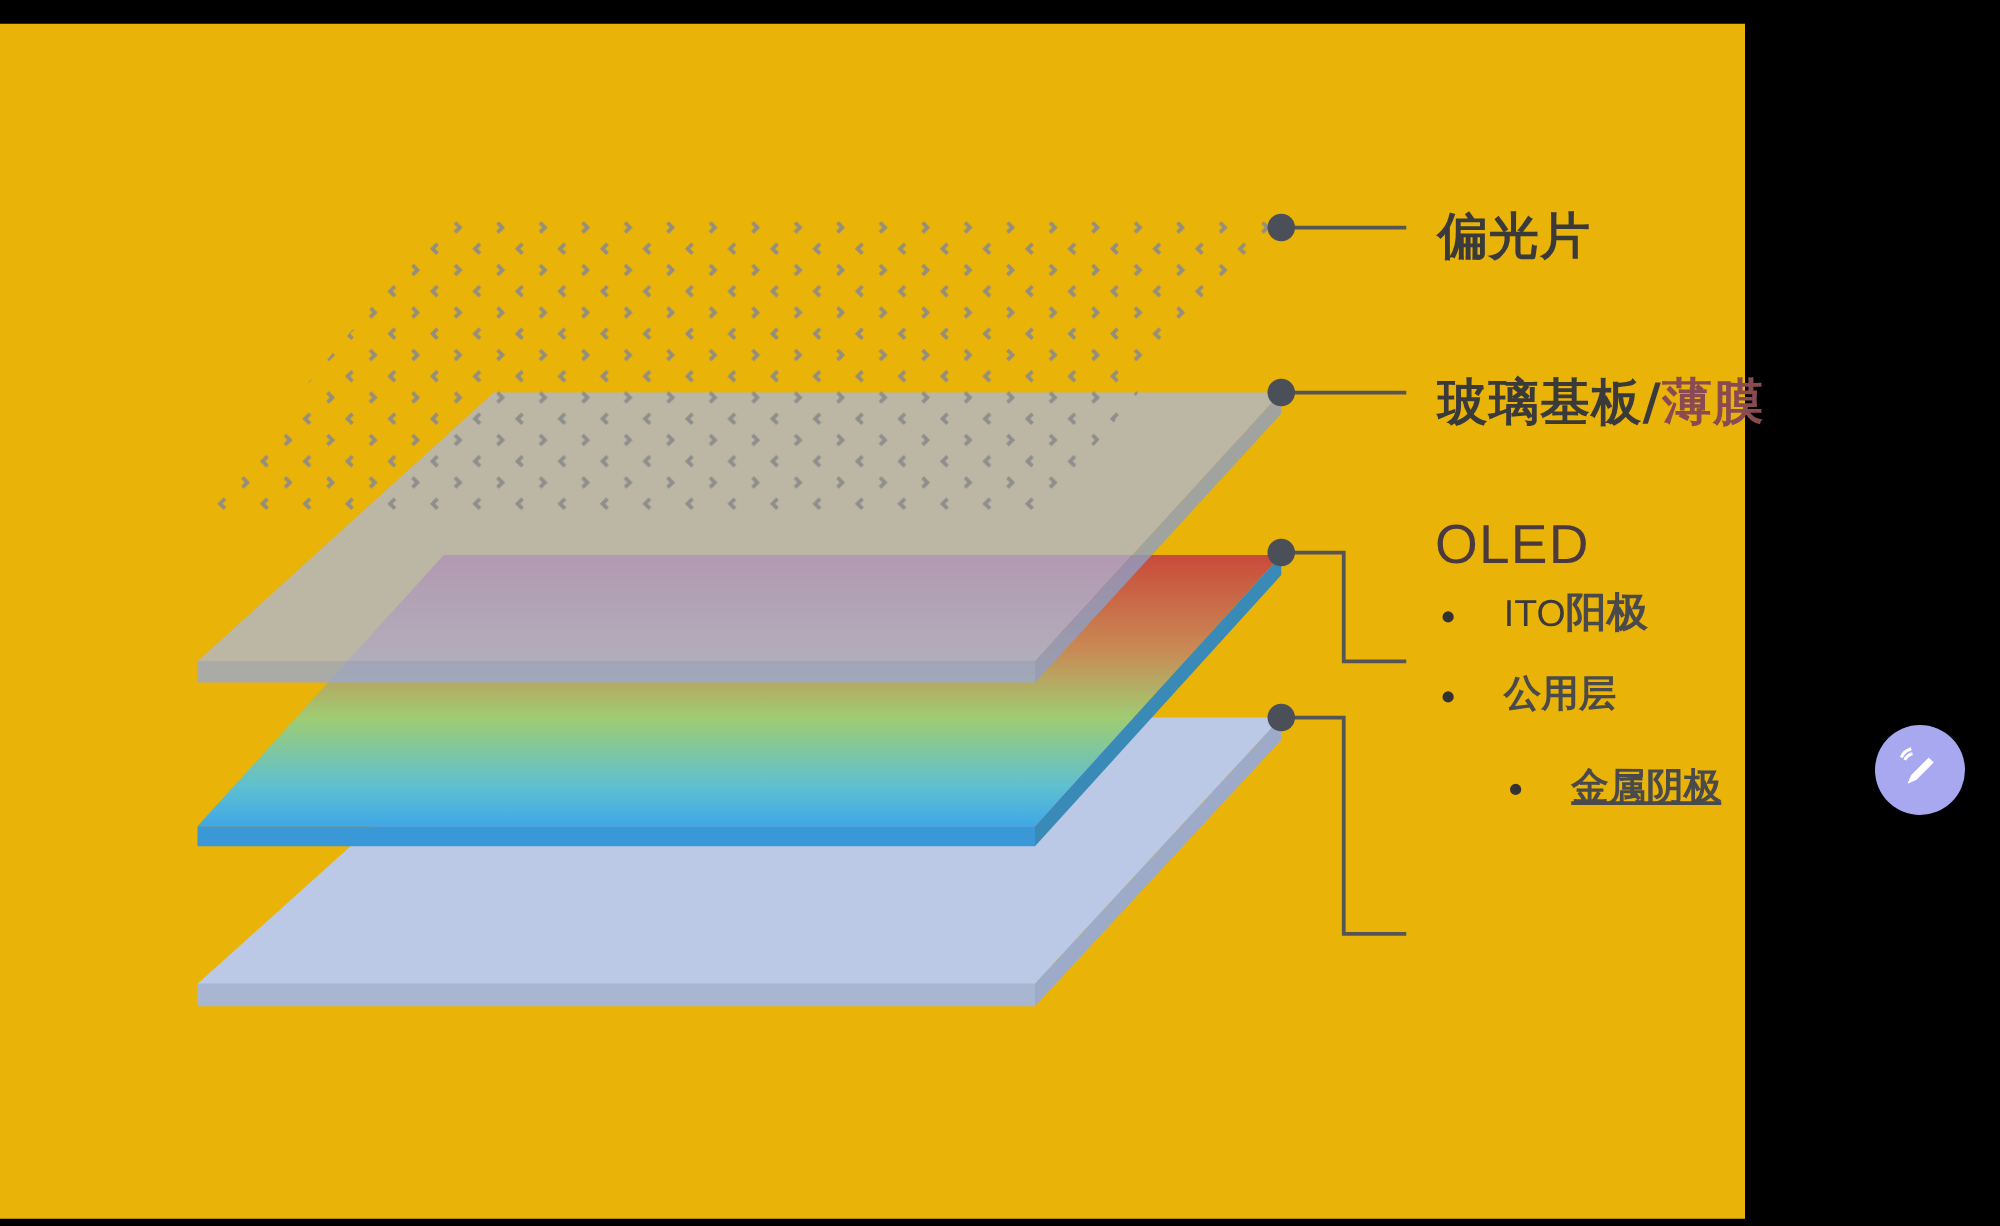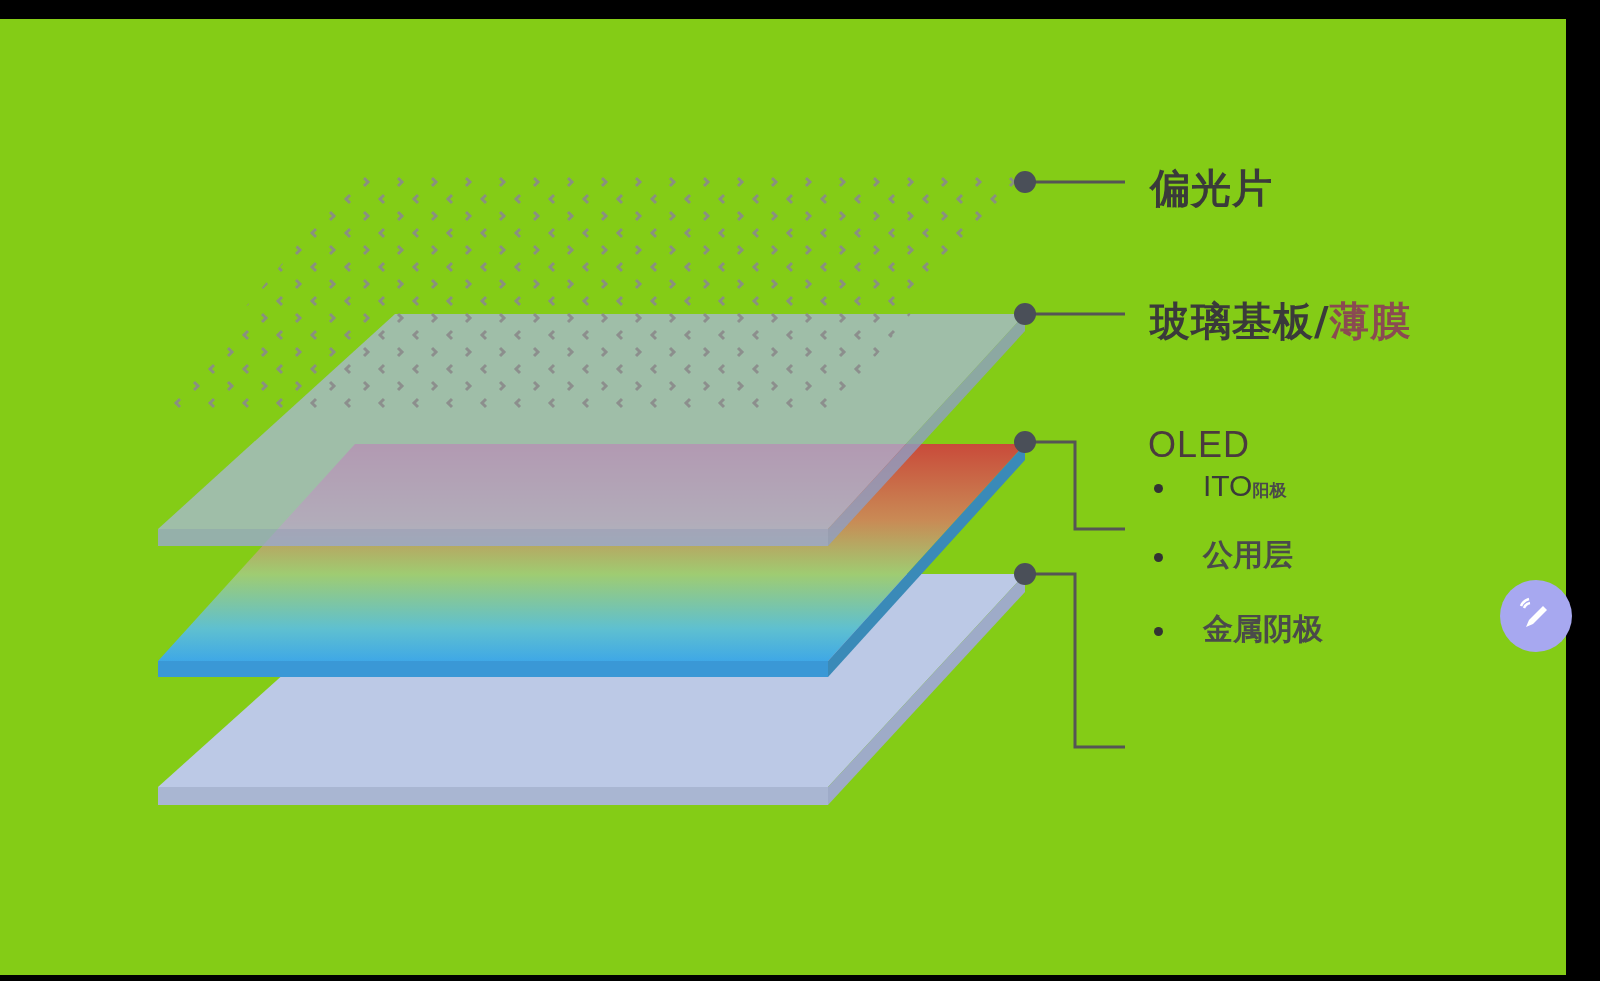--- a/index.html
+++ b/index.html
@@ -2,22 +2,22 @@
 <html><head>
 <meta charset="utf-8">
 <style>
   html, body { margin:0; padding:0; }
   body {
     width:1600px; height:981px; position:relative; overflow:hidden;
     background:#000;
     font-family:"DejaVu Sans", sans-serif;
   }
   .canvas {
-    position:absolute; left:0; top:19px; width:1566px; height:956px;
-    background:#84cc16;
+    position:absolute; left:0; top:19px; width:1396px; height:956px;
+    background:#eab308;
   }
   .diagram { position:absolute; left:0; top:0; width:1600px; height:956px; }
   .label {
     position:absolute; color:#3a3a3a; font-size:40px; letter-spacing:1px;
     font-family:"DejaVu Serif", serif; font-weight:bold; white-space:nowrap;
   }
   .label .accent { color:#8a4a52; }
   .label.latin { font-family:"Liberation Sans", sans-serif; font-weight:normal; }
   .sub {
     position:absolute; font-size:30px; color:#4a4a4a; white-space:nowrap;
@@ -95,31 +95,31 @@
   </svg>
 
   <div class="label" style="left:1150px; top:142px;">
     <span>偏光片</span>
   </div>
 
   <div class="label" style="left:1150px; top:275px;">
     <span>玻璃基板/</span><span class="accent">薄膜</span>
   </div>
 
-  <div class="label latin" style="left:1148px; top:405px; color:#4a3a3e; font-size:36px;">
+  <div class="label latin" style="left:1148px; top:392px; color:#4a3a3e; font-size:44px;">
     <span>OLED</span>
   </div>
 
   <div class="sub" style="left:1150px; top:449px;">
-    <span class="bullet"></span><span class="latin">ITO</span><span class="txt" style="font-size:17px;">阳极</span>
+    <span class="bullet"></span><span class="latin">ITO</span><span class="txt" style="font-size:33px;">阳极</span>
   </div>
   <div class="sub" style="left:1150px; top:516px;">
     <span class="bullet"></span><span class="txt">公用层</span>
   </div>
-  <div class="sub" style="left:1150px; top:590px;">
+  <div class="sub" style="left:1204px; top:590px;text-decoration:underline;">
     <span class="bullet"></span><span class="txt">金属阴极</span>
   </div>
 
 
   <div class="fab">
     <svg width="40" height="40" viewBox="0 0 40 40">
       <path d="M10 31 L13 24 L27 10 L31 14 L17 28 Z" fill="#fff"></path>
       <path d="M8 12 a8 8 0 0 1 6 -5" stroke="#fff" stroke-width="2.5" fill="none"></path>
       <path d="M5 10 a12 12 0 0 1 8 -7" stroke="#fff" stroke-width="2.5" fill="none"></path>
     </svg>

